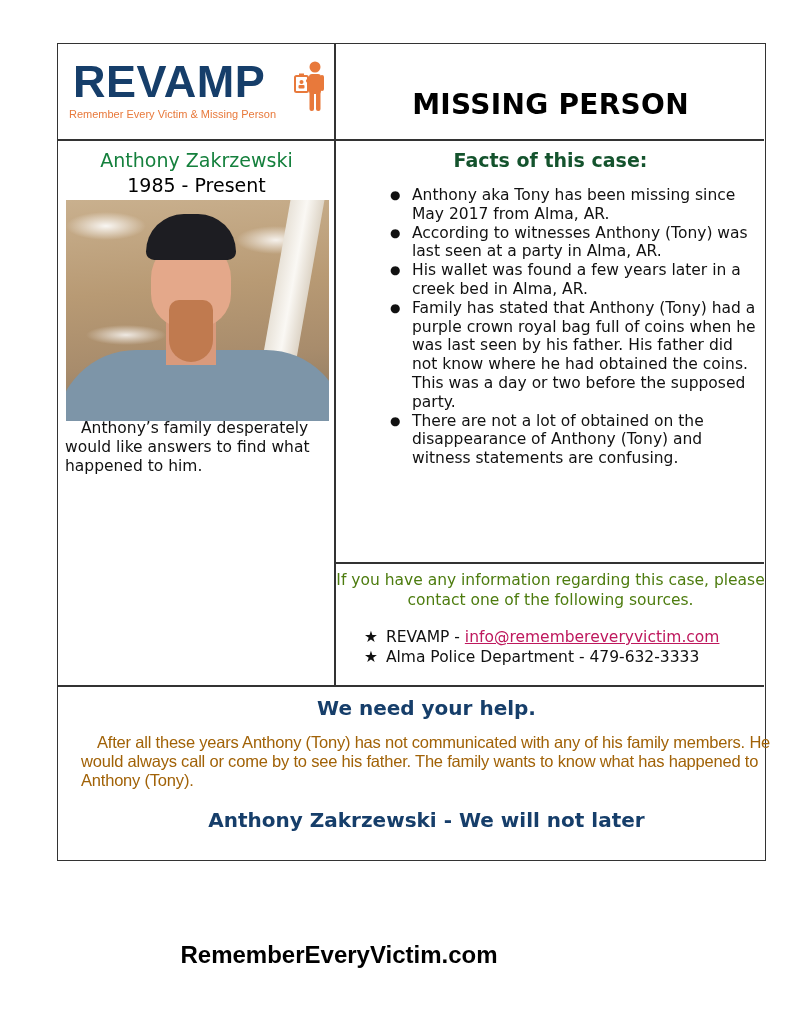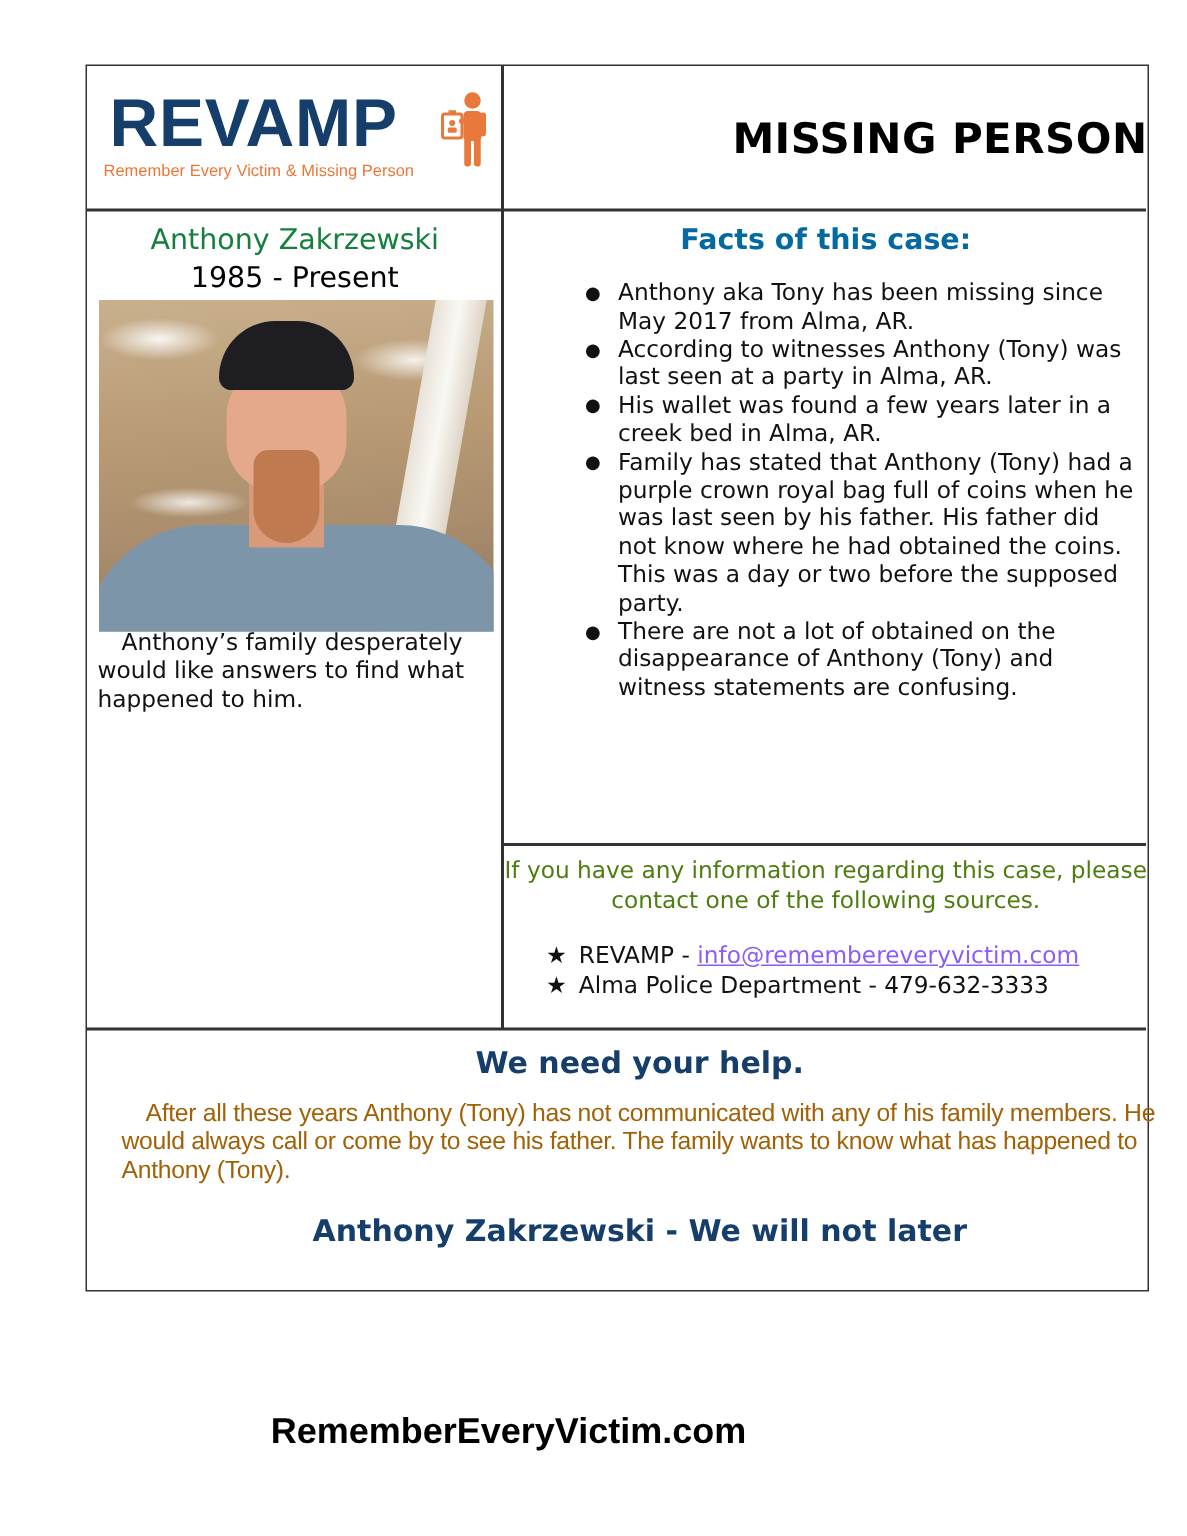--- a/index.html
+++ b/index.html
@@ -22,22 +22,22 @@
       font-family: "Liberation Sans", sans-serif; font-weight: bold;
       font-size: 45px; letter-spacing: 0.5px; color: #163e6a;
     }
     .logo-tag {
       position: absolute; left: 11px; top: 64px;
       font-family: "Liberation Sans", sans-serif;
       font-size: 11px; color: #e8793b;
     }
     .logo-icon { position: absolute; left: 232px; top: 17px; width: 40px; height: 52px; }
 
-    .title-cell { left: 278px; top: 0; width: 429px; height: 96px;
-      display: flex; align-items: center; justify-content: flex-end; }
+    .title-cell { left: 278px; top: 12px; width: 429px; height: 96px;
+      display: flex; align-items: center; justify-content: center; }
     .title { font-family: "DejaVu Sans", sans-serif; font-weight: bold; font-size: 28px; color: #000; letter-spacing: 0.3px; }
 
     
     .left { left: 0; top: 97px; width: 277px; height: 545px; }
     .person-name { text-align: center; font-size: 19px; margin-top: 7px; line-height: 25px; color: #15803d; }
     .person-dates { text-align: center; font-size: 19px; line-height: 25px; color: #000; }
     .photo {
       position: absolute; left: 8px; top: 59px; width: 263px; height: 221px;
       background:
         radial-gradient(ellipse 40px 14px at 40px 26px, rgba(255,255,255,0.9), transparent),
@@ -55,32 +55,32 @@
       background: #c07a4f; border-radius: 10px 10px 22px 22px; }
     .photo .face { position: absolute; left: 85px; top: 40px; width: 80px; height: 88px;
       background: #e4a88a; border-radius: 38px 38px 34px 34px; }
     .photo .cap { position: absolute; left: 80px; top: 14px; width: 90px; height: 46px;
       background: #1d1d22; border-radius: 46px 46px 10px 10px; }
     .caption { position: absolute; left: 7px; top: 278px; width: 262px;
       font-size: 15.5px; line-height: 19px; color: #111; text-indent: 16px; }
 
     
     .facts { left: 278px; top: 97px; width: 429px; height: 422px; }
-    .facts-title { text-align: center; font-weight: bold; font-size: 19px; color: #0369a1; margin-top: 8px; }
+    .facts-title { text-align: center; font-weight: bold; font-size: 19px; color: #14532d; margin-top: 8px; }
     .facts ul { list-style: none; margin-top: 15px; padding-left: 76px; padding-right: 6px; }
     .facts li { position: relative; padding-left22: 0; font-size: 15.5px; line-height: 18.8px; color: #111; }
     .facts li .bullet { position: absolute; left: -22px; top: 0; font-size: 12px; line-height: 18.8px; }
 
     
     .contact { left: 278px; top: 520px; width: 429px; height: 122px; }
     .contact-intro { text-align: center; font-size: 15.5px; line-height: 19.5px; margin-top: 7px; color: #4d7c0f; }
     .contact-list { margin-top: 18px; padding-left: 28px; }
     .contact-row { font-size: 15.5px; line-height: 19.5px; color: #111; }
     .contact-row .star { margin-right: 8px; }
-    .contact-row a { color: #8b5cf6; text-decoration: underline; }
+    .contact-row a { color: #be185d; text-decoration: underline; }
 
     
     .bottom { left: 15px; top: 643px; width: 707px; height: 173px; }
     .help-title { text-align: center; font-weight: bold; font-size: 20px; color: #163e6a; margin-top: 9px; }
     .help-body { font-family: "Liberation Sans", sans-serif; font-size: 16.5px; line-height: 19px;
       color: #a16207; padding: 0 8px; margin-top: 13px; text-indent: 16px; letter-spacing: -0.2px; }
     .forget { text-align: center; font-weight: bold; font-size: 20px; color: #163e6a; margin-top: 18px; }
 
     .footer { position: absolute; left: 0; width: 678px; top: 941px; text-align: center;
       font-family: "Liberation Sans", sans-serif; font-weight: bold; font-size: 24px; color: #000; }

